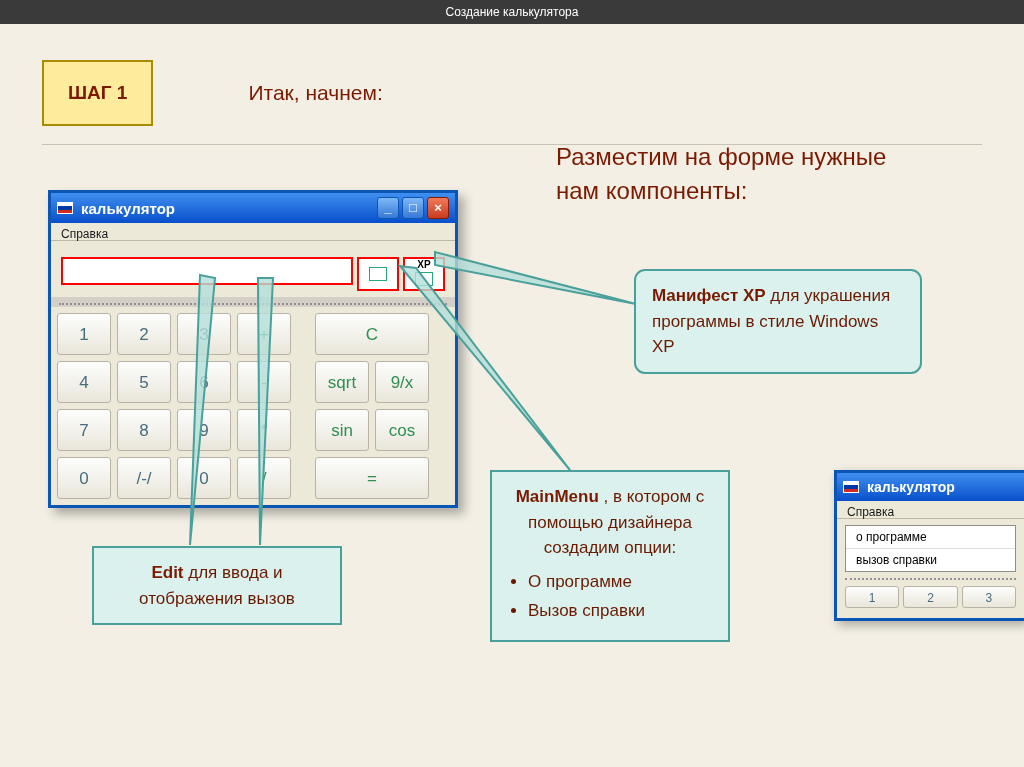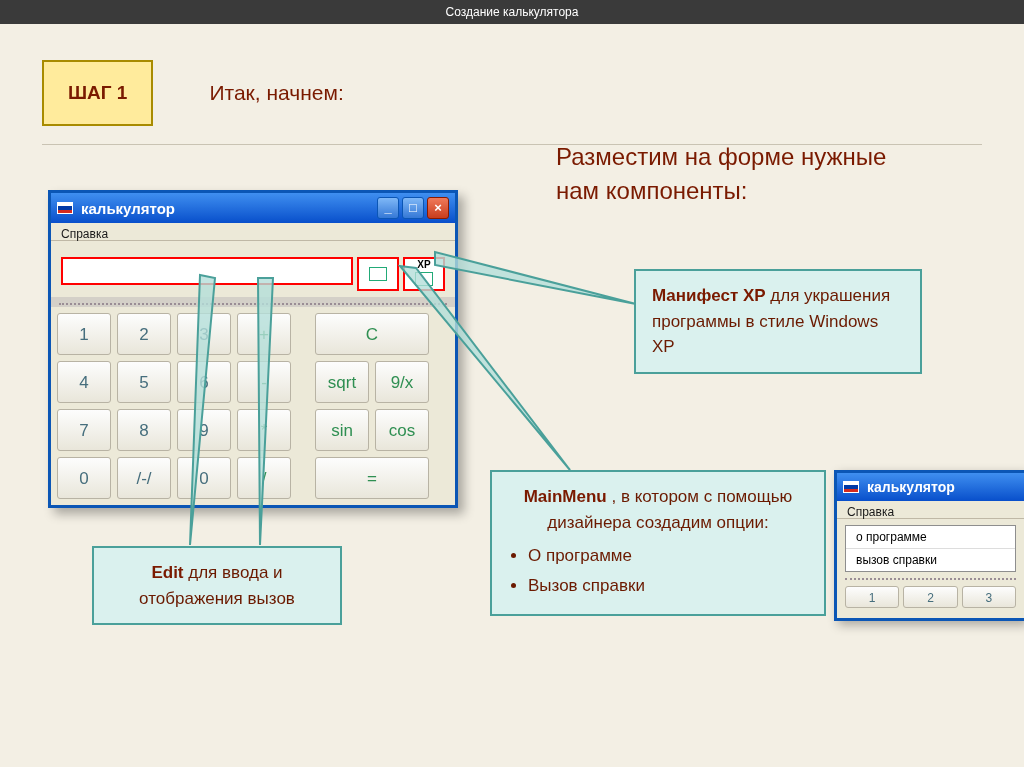--- a/index.html
+++ b/index.html
@@ -31,21 +31,21 @@
   }
   .step-badge {
     background: #ffeb9c;
     border: 2px solid #a88b00;
     color: #7a1a00;
     font-weight: bold;
     font-size: 19px;
     padding: 20px 24px;
   }
   .step-intro {
-    margin-left: 56px;
+    margin-left: 95px;
     color: #7a1a00;
     font-size: 21px;
   }
   .divider {
     border-bottom: 1px solid #c9c3b3;
     margin: 0 42px;
   }
 
   
   .body-desc {
@@ -186,22 +186,22 @@
     border: 2px solid #4aa09a;
     padding: 12px 16px;
     font-size: 17px;
     color: #6b1a00;
     line-height: 1.5;
   }
   .callout b { color:#7a1a00; }
   .callout ul { margin:8px 0 0 0; padding-left:20px; }
   .callout li { margin:4px 0; }
 
-  .callout.xp-box { left: 634px; top: 269px; width: 288px; }
-  .callout.mm-box { left: 490px; top: 470px; width: 336px; text-align: left; }
+  .callout.xp-box { left: 634px; top: 269px; width: 288px; border-radius: 11px; }
+  .callout.mm-box { left: 490px; top: 470px; width: 240px; text-align: left; }
   .callout.mm-box .ctr { text-align: center; }
   .callout.edit-box-call { left: 92px; top: 546px; width: 250px; text-align:center; }
 
   
   svg.lines { position:absolute; left:0; top:0; width:1024px; height:767px; pointer-events:none; }
   svg.lines polygon { fill:#b4ded9; fill-opacity:0.8; stroke:#4aa09a; stroke-width:2; }
 </style>
 </head>
 <body>
 

